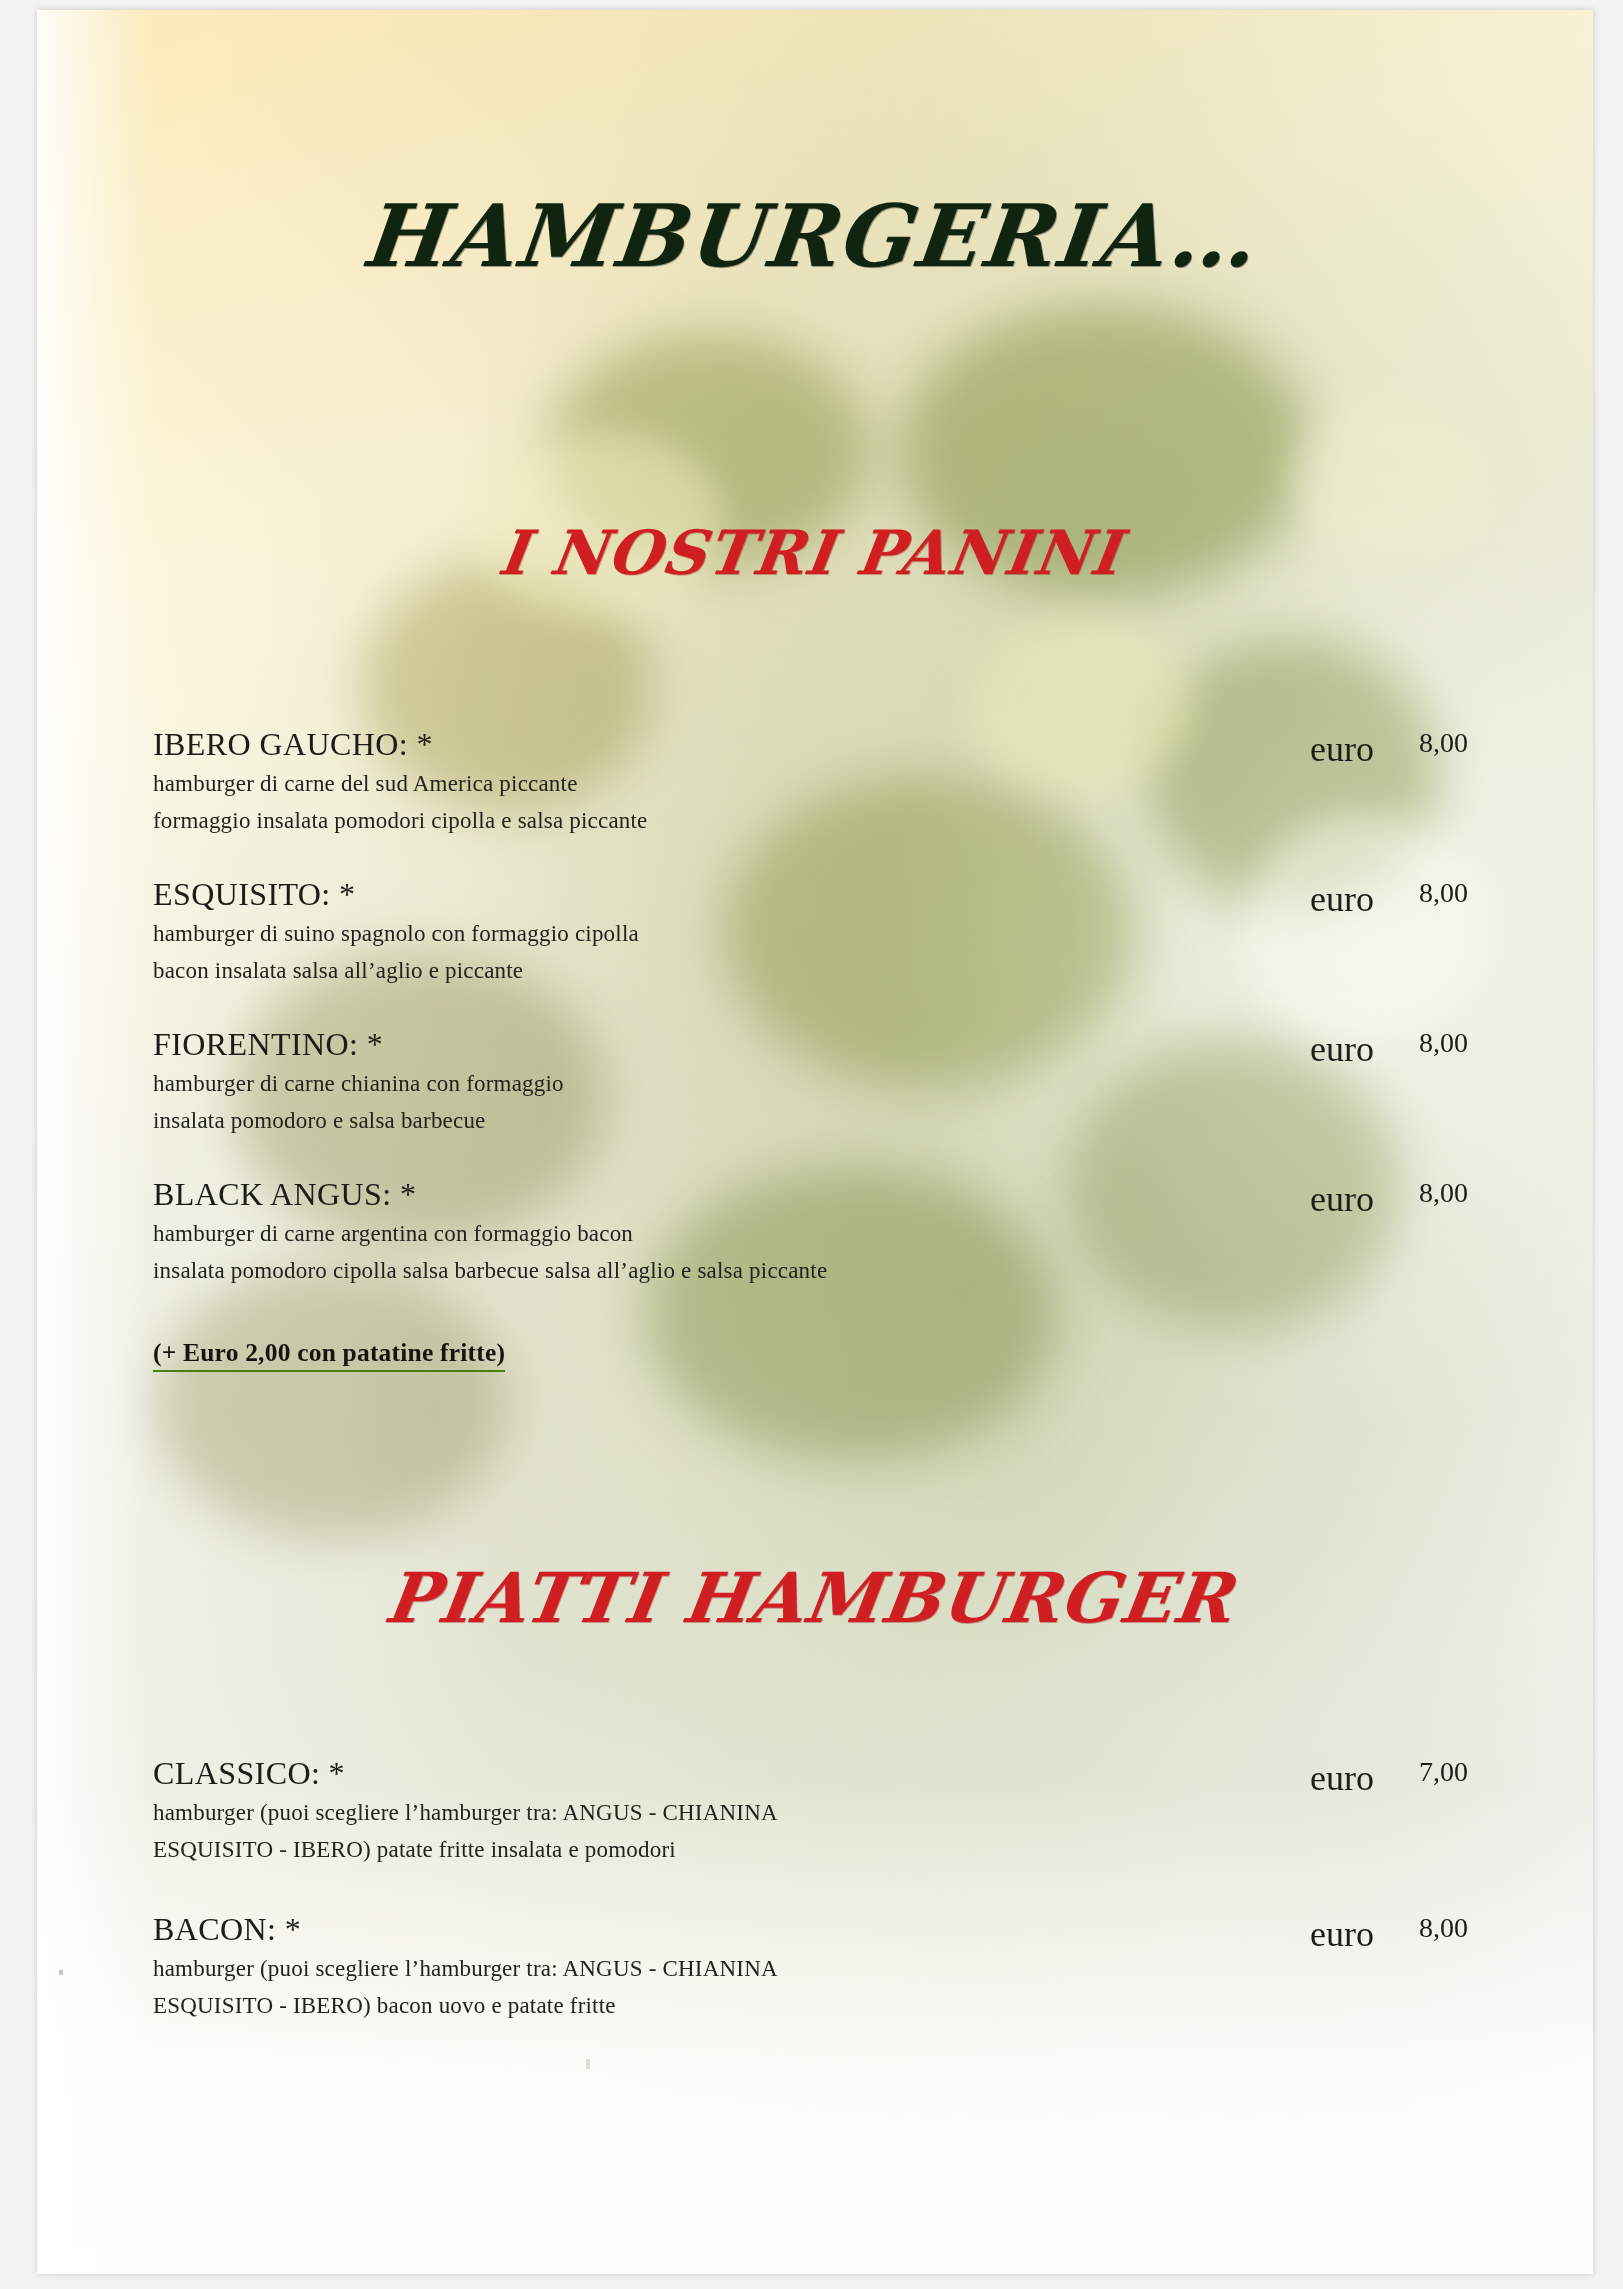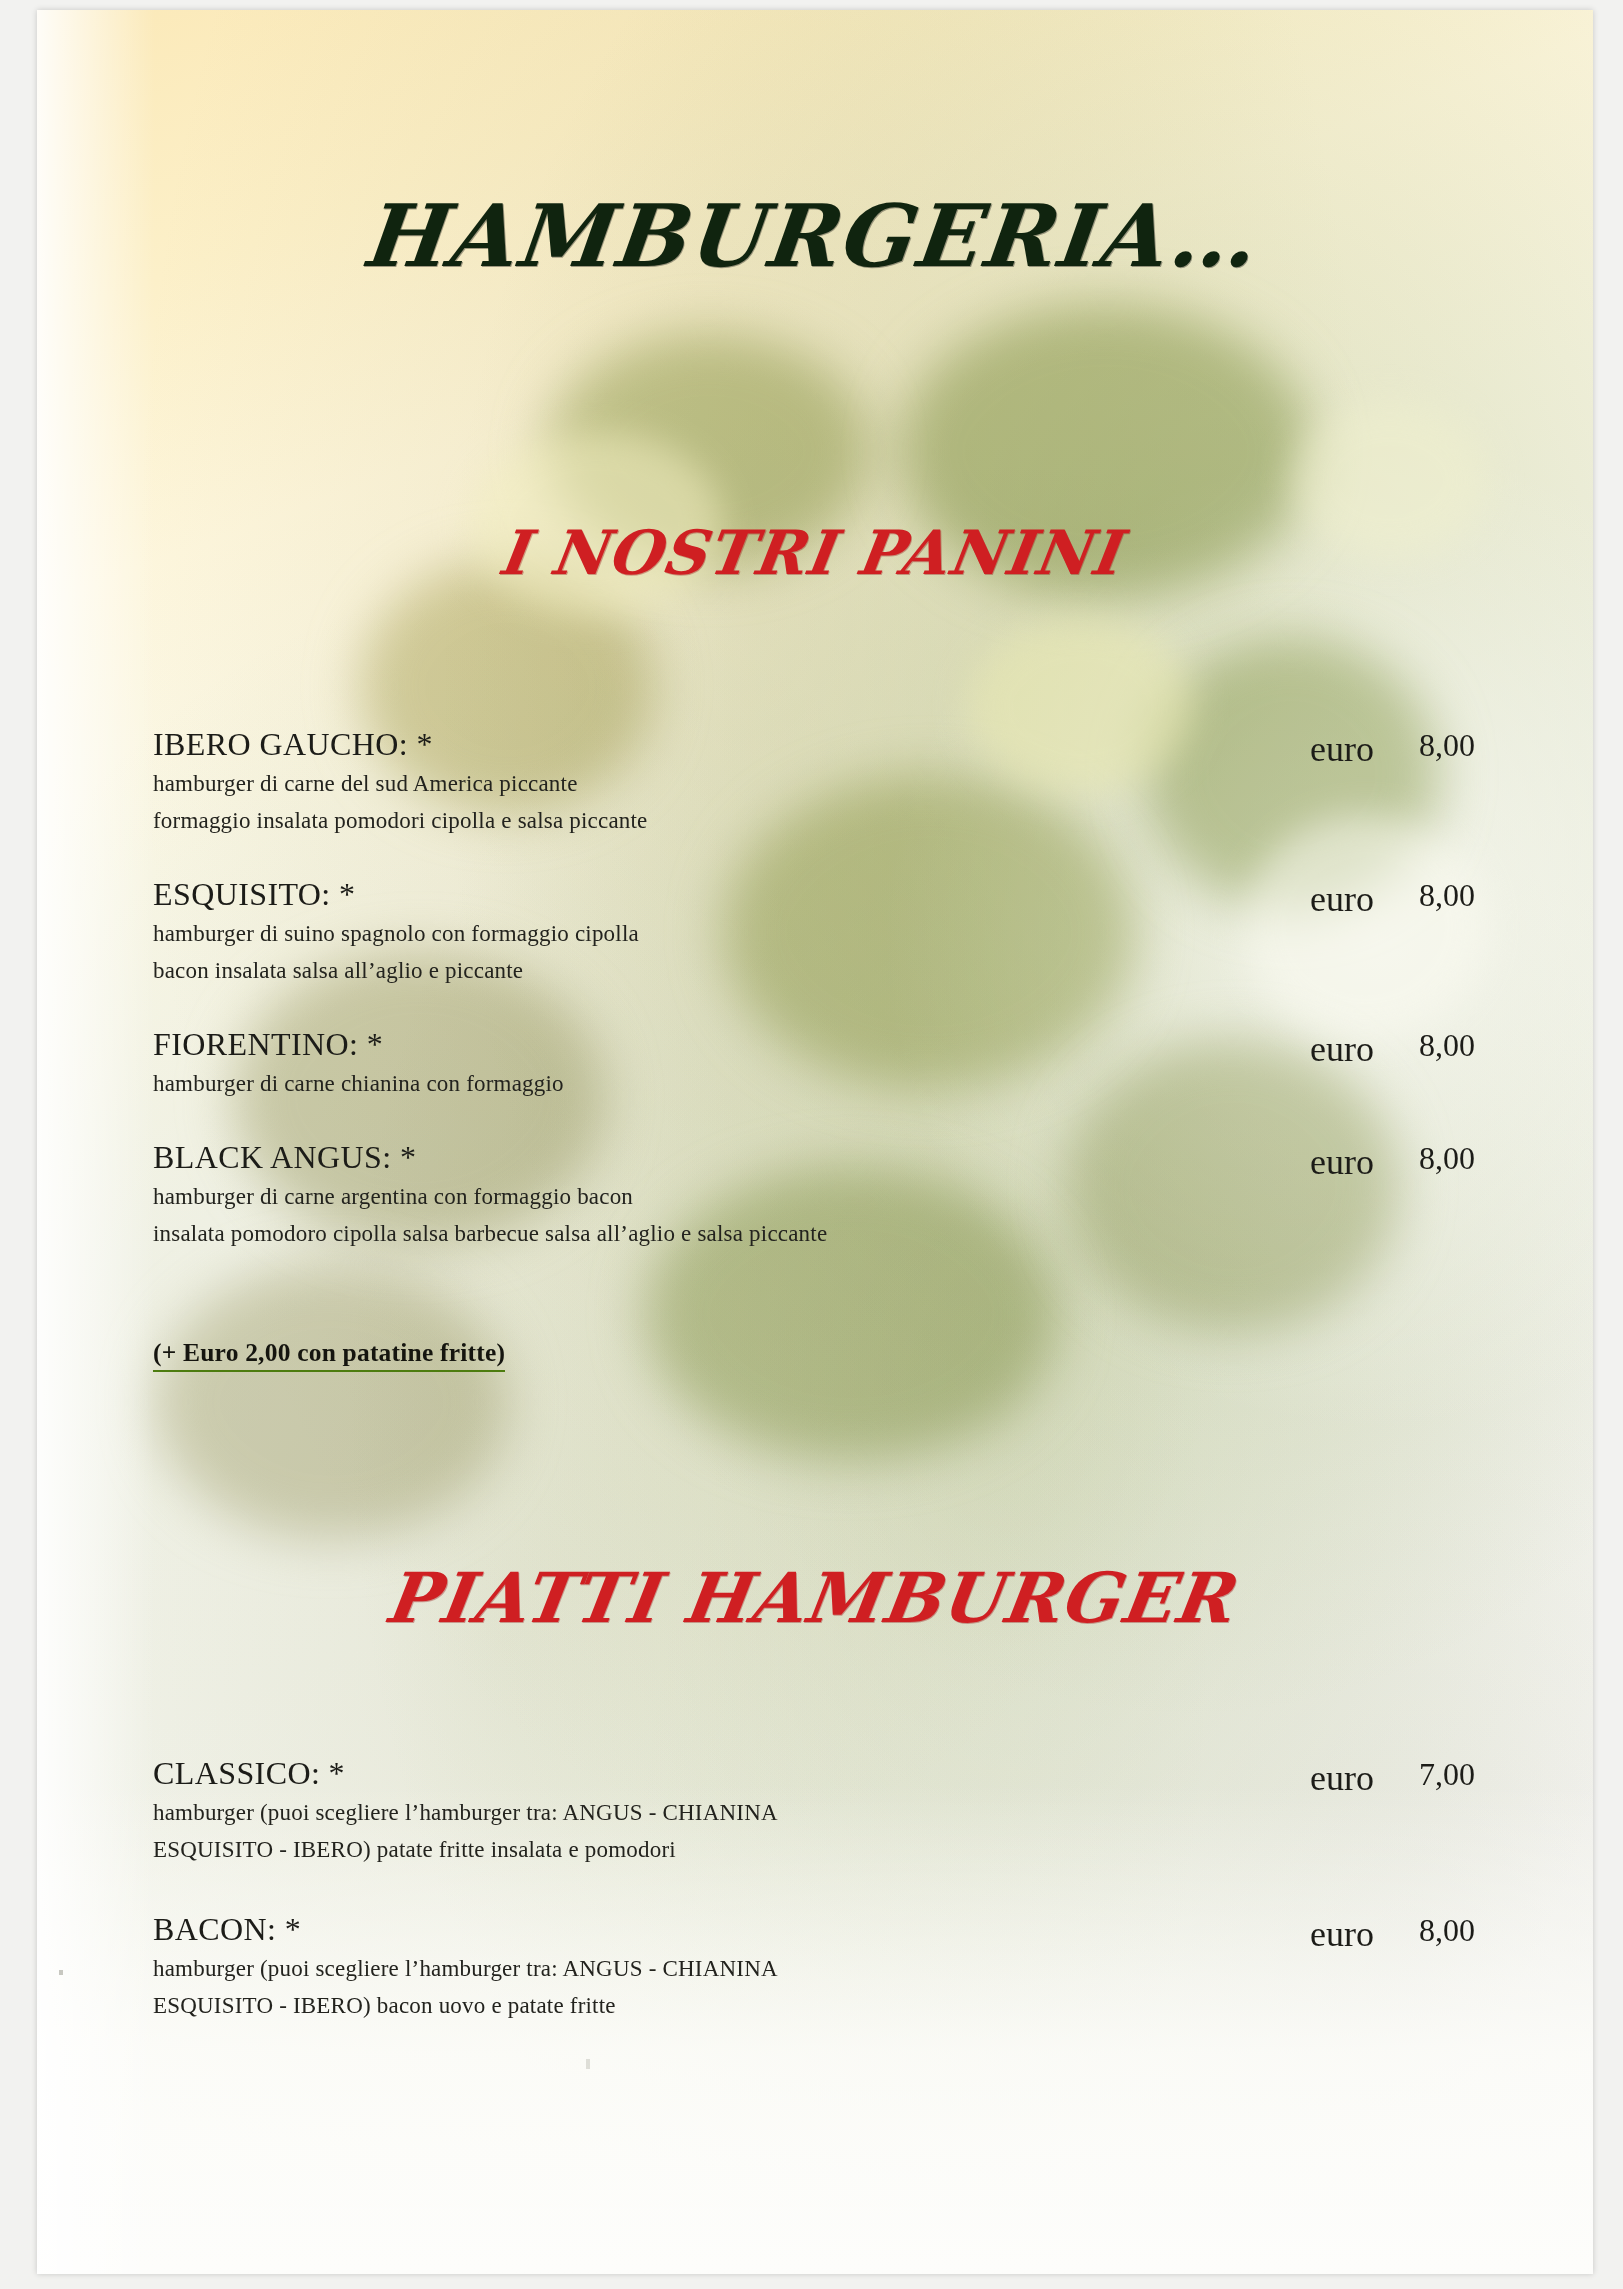--- a/index.html
+++ b/index.html
@@ -155,21 +155,21 @@
     position: absolute;
     left: 1157px;
     top: 2px;
     font-size: 36px;
     color: #1c1c18;
   }
   .item-price {
     position: absolute;
     left: 1266px;
     top: 1px;
-    font-size: 32px;
+    font-size: 28px;
     color: #1c1c18;
   }
   .item-desc {
     font-size: 23px;
     line-height: 37px;
     color: #23231e;
     letter-spacing: 0.2px;
   }
   .item-desc div { white-space: nowrap; }
 
@@ -254,20 +254,21 @@
         </div>
 
         <div class="menu-item">
           <div class="item-head">
             <span class="item-name">FIORENTINO: *</span>
             <span class="item-currency">euro</span>
             <span class="item-price">8,00</span>
           </div>
           <div class="item-desc">
             <div>hamburger di carne chianina con formaggio</div>
+            <div>insalata pomodoro e salsa barbecue</div>
           </div>
         </div>
 
         <div class="menu-item">
           <div class="item-head">
             <span class="item-name">BLACK ANGUS: *</span>
             <span class="item-currency">euro</span>
             <span class="item-price">8,00</span>
           </div>
           <div class="item-desc">

